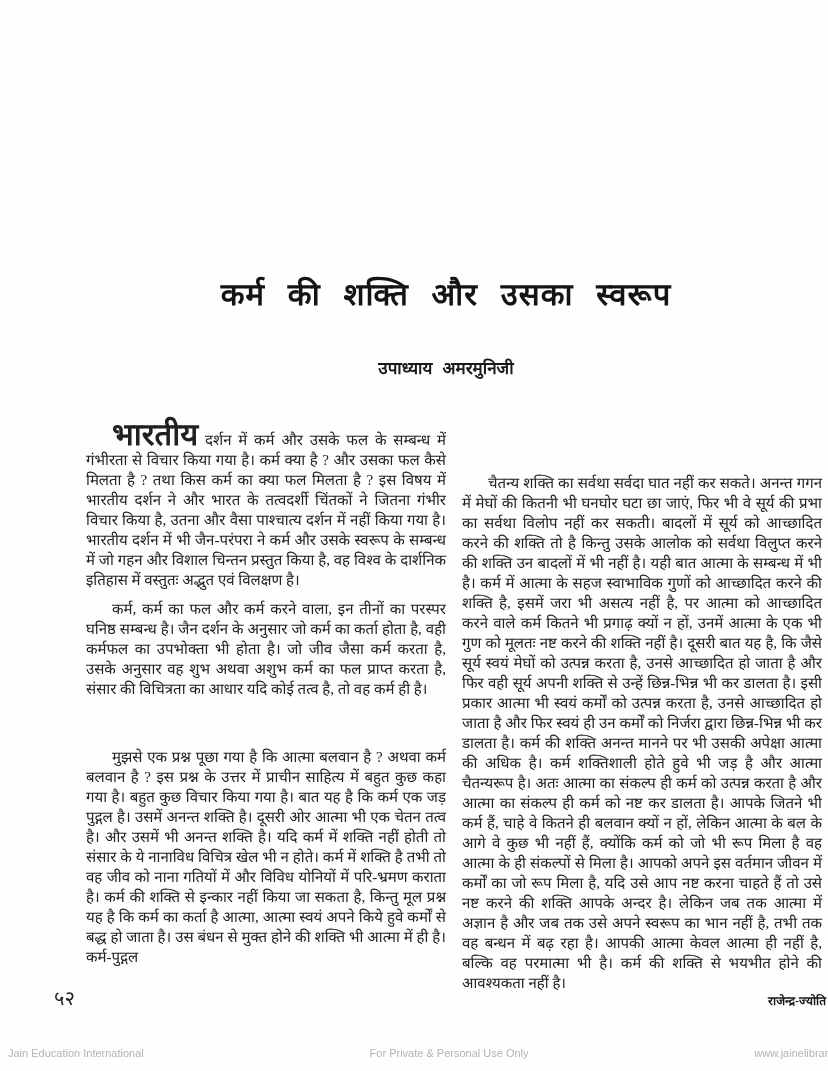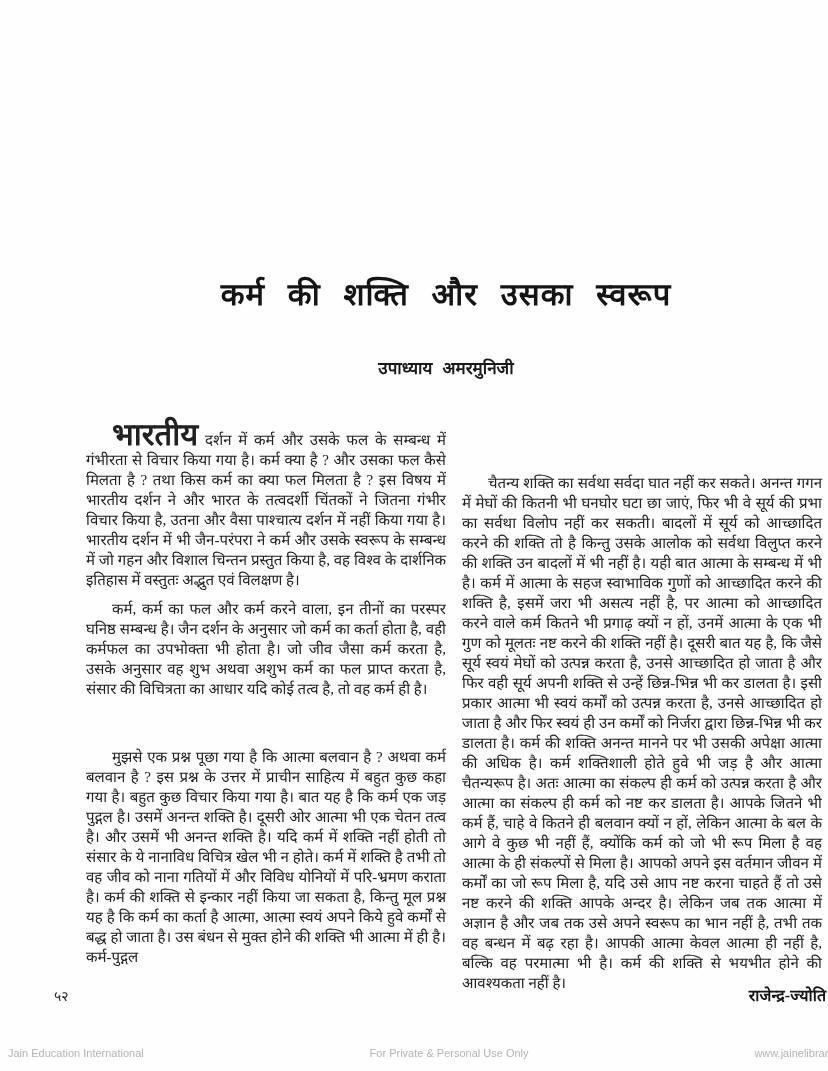--- a/index.html
+++ b/index.html
@@ -61,25 +61,25 @@
   .page-footer {
     position: absolute;
     left: 54px;
     right: 34px;
     top: 984px;
     display: flex;
     justify-content: space-between;
     align-items: baseline;
   }
   .page-number {
-    font-size: 14px;
+    font-size: 20px;
     color: #222;
   }
   .journal-title {
-    font-size: 16px;
+    font-size: 12px;
     font-weight: 700;
     color: #161616;
   }
   .scan-footer {
     position: absolute;
     left: 8px;
     right: 8px;
     bottom: 12px;
     display: flex;
     justify-content: space-between;

